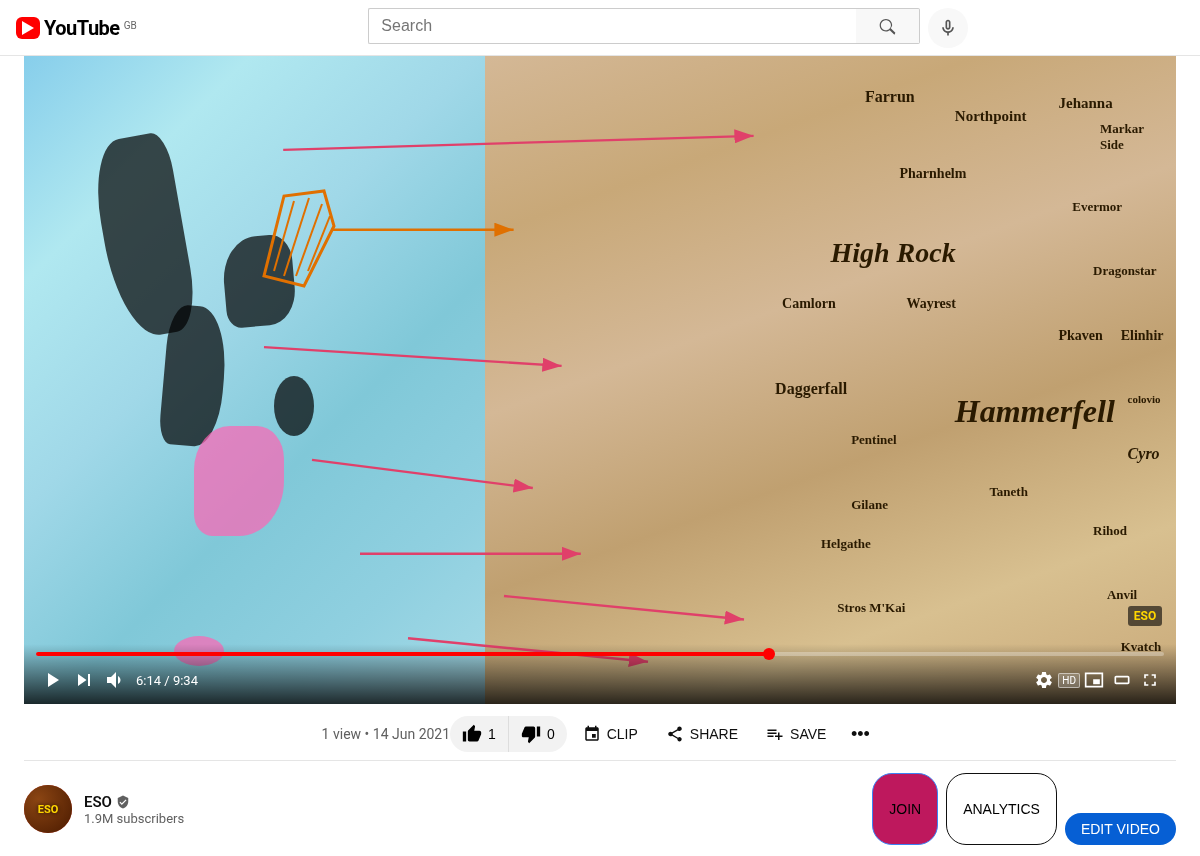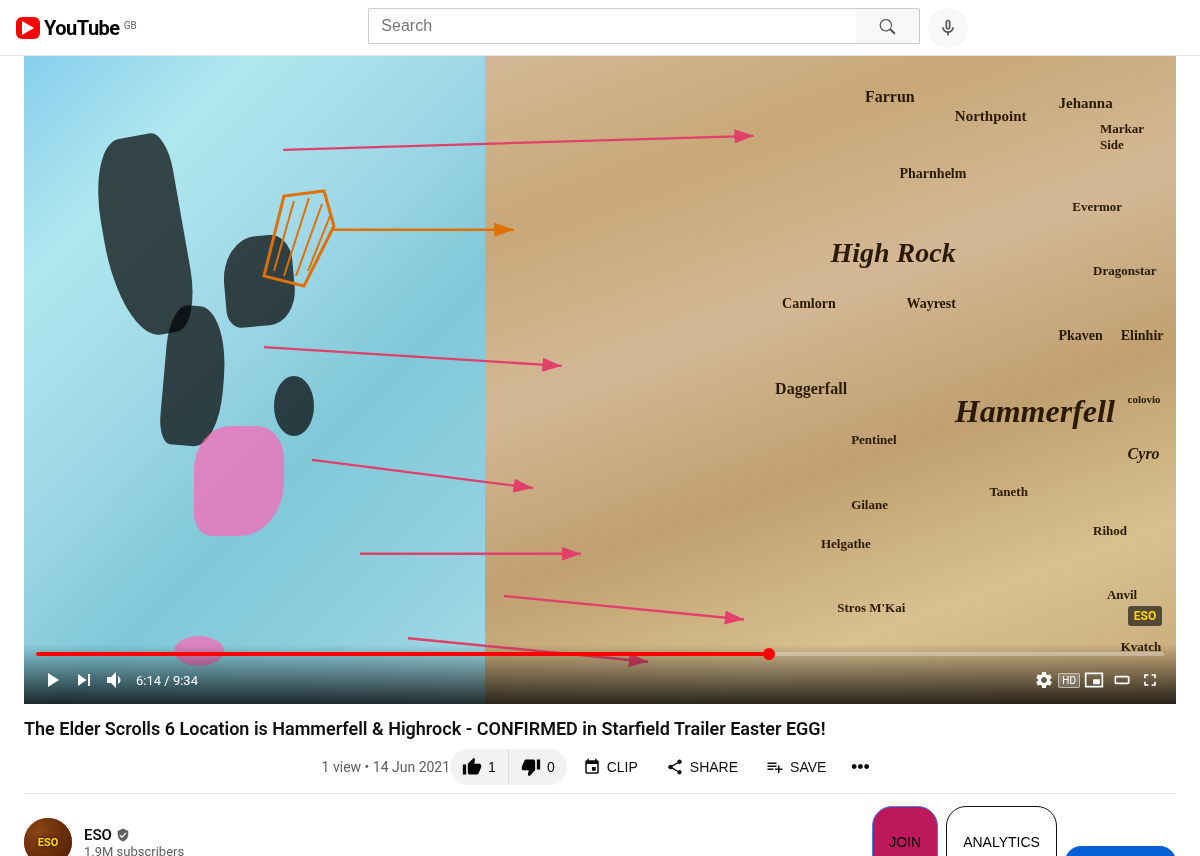--- a/index.html
+++ b/index.html
@@ -561,21 +561,20 @@
         <button class="ctrl-btn">
           <svg width="20" height="20" viewBox="0 0 24 24" fill="white">
             <path d="M7 14H5v5h5v-2H7v-3zm-2-4h2V7h3V5H5v5zm12 7h-3v2h5v-5h-2v3zM14 5v2h3v3h2V5h-5z"></path>
           </svg>
         </button>
       </div>
     </div>
   </div>
 
   <div id="video-info">
-    <h1 id="video-title">The Elder Scrolls 6 Location is Hammerfell &amp; Highrock - CONFIRMED in Starfield Trailer Easter EGG!</h1>
     <div id="video-meta-row">
       <div id="video-stats">
         <span>1 view</span>
         <span> • </span>
         <span>14 Jun 2021</span>
       </div>
       <div id="action-buttons">
 
         <div class="like-dislike-group">
           <button class="like-btn">

